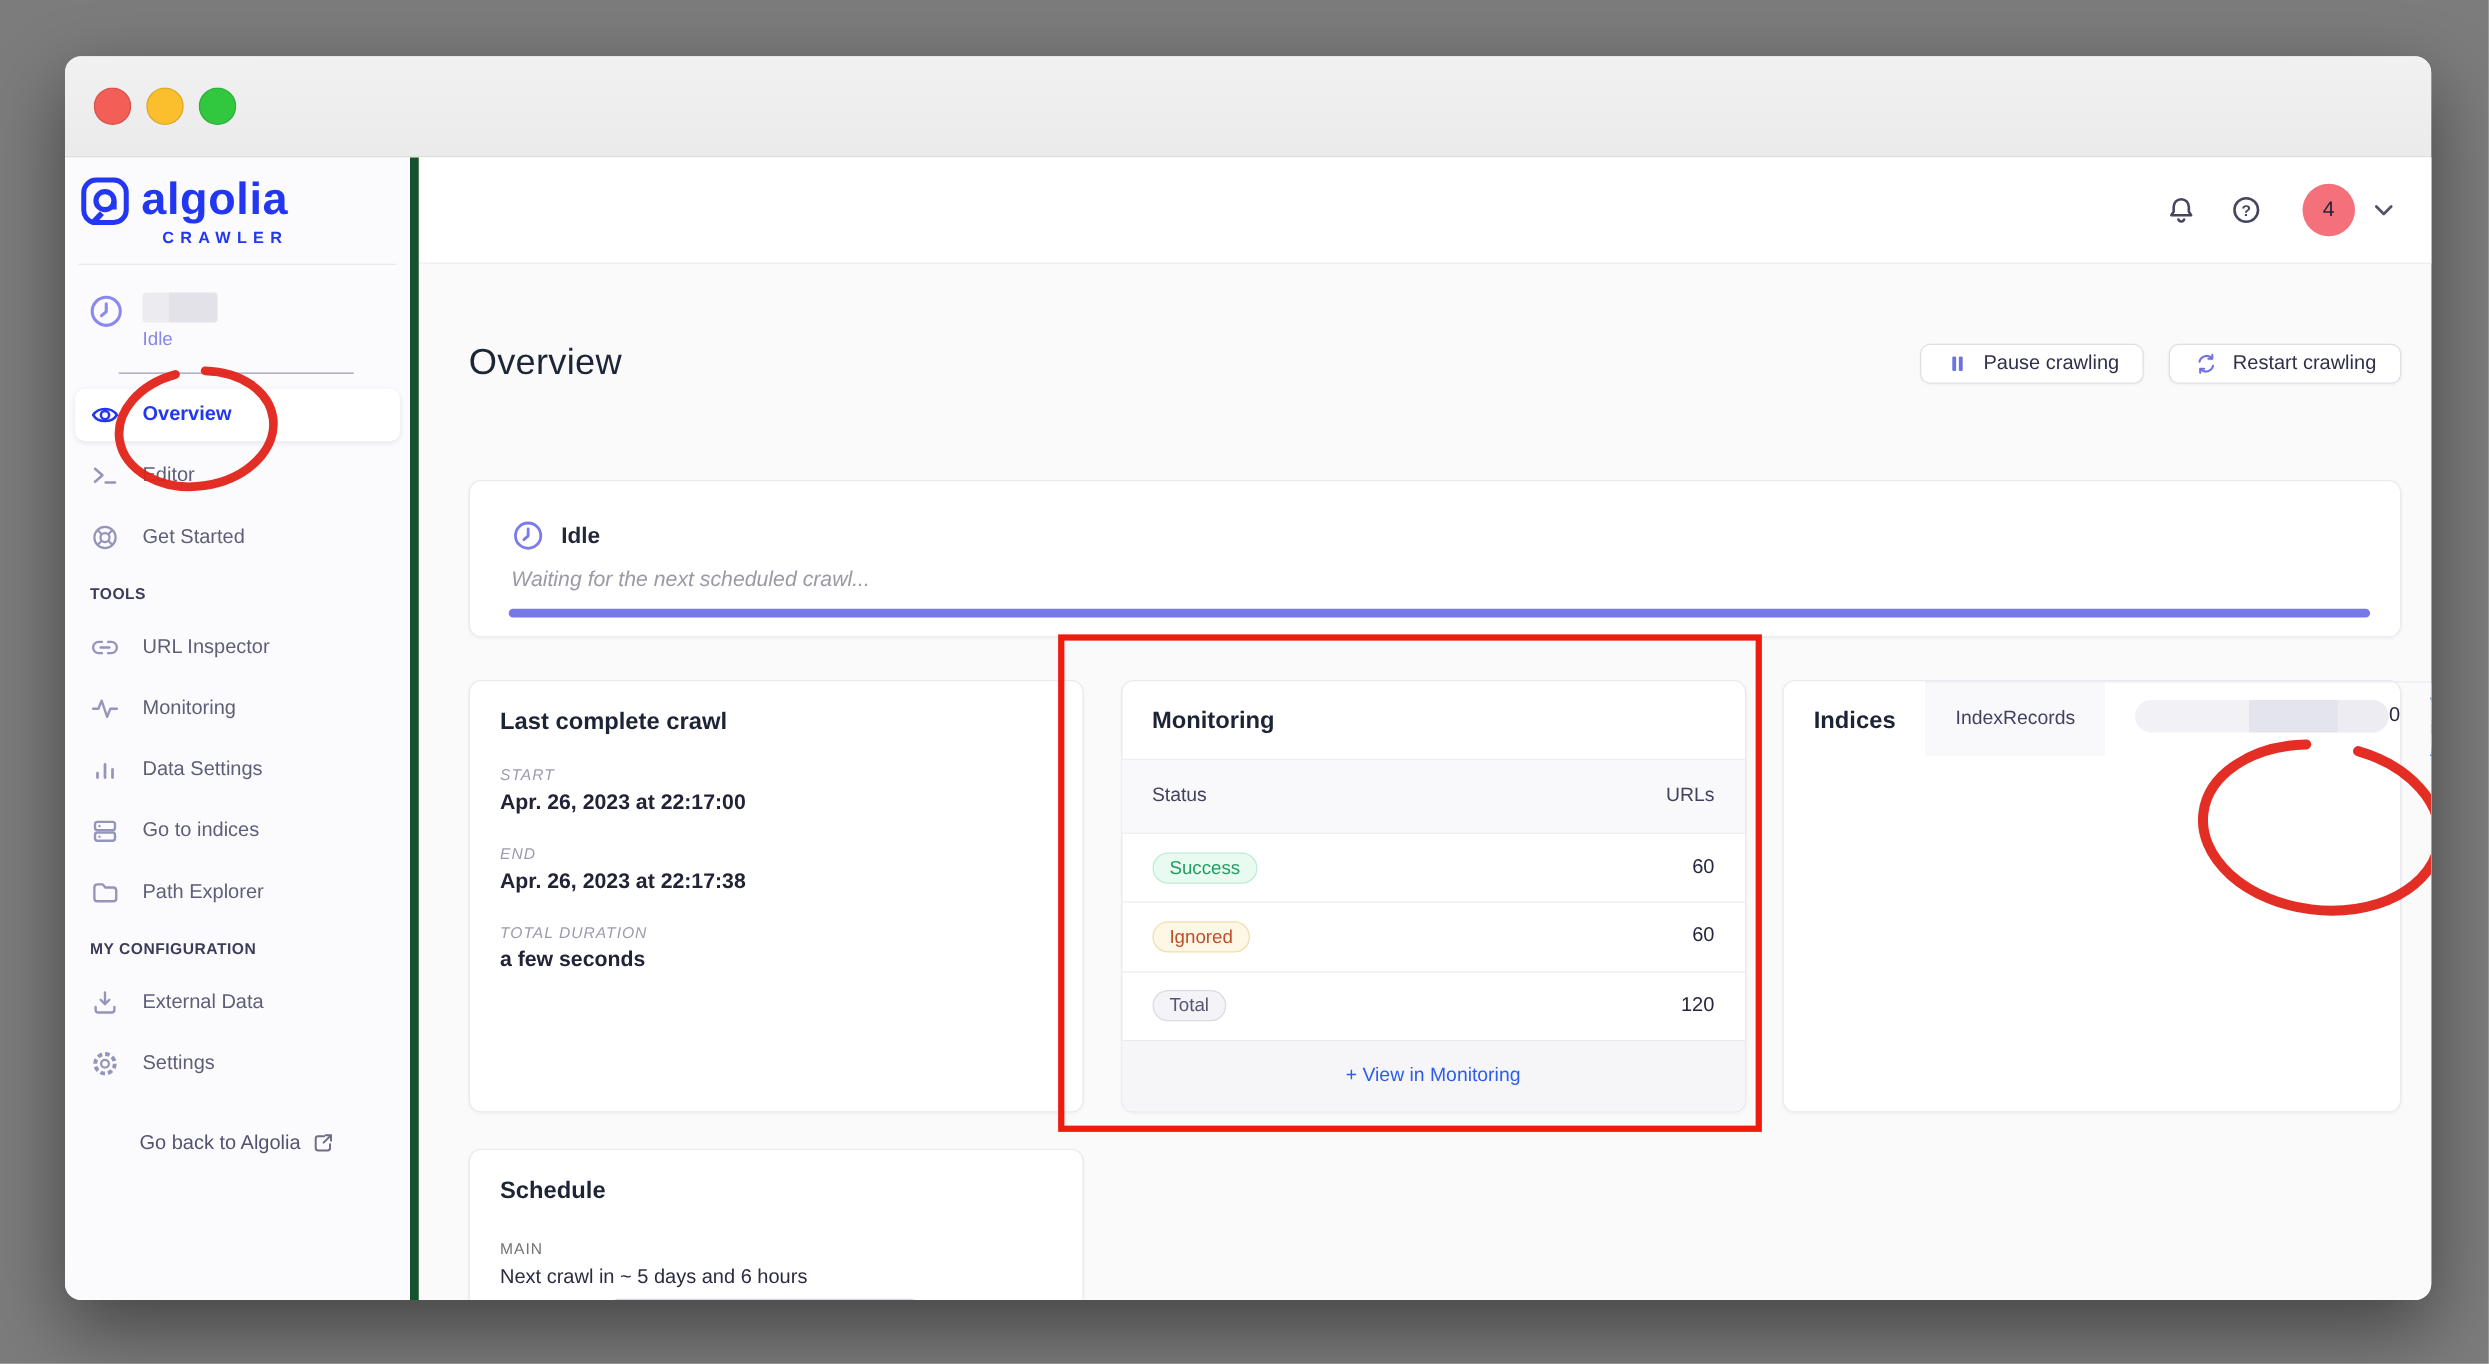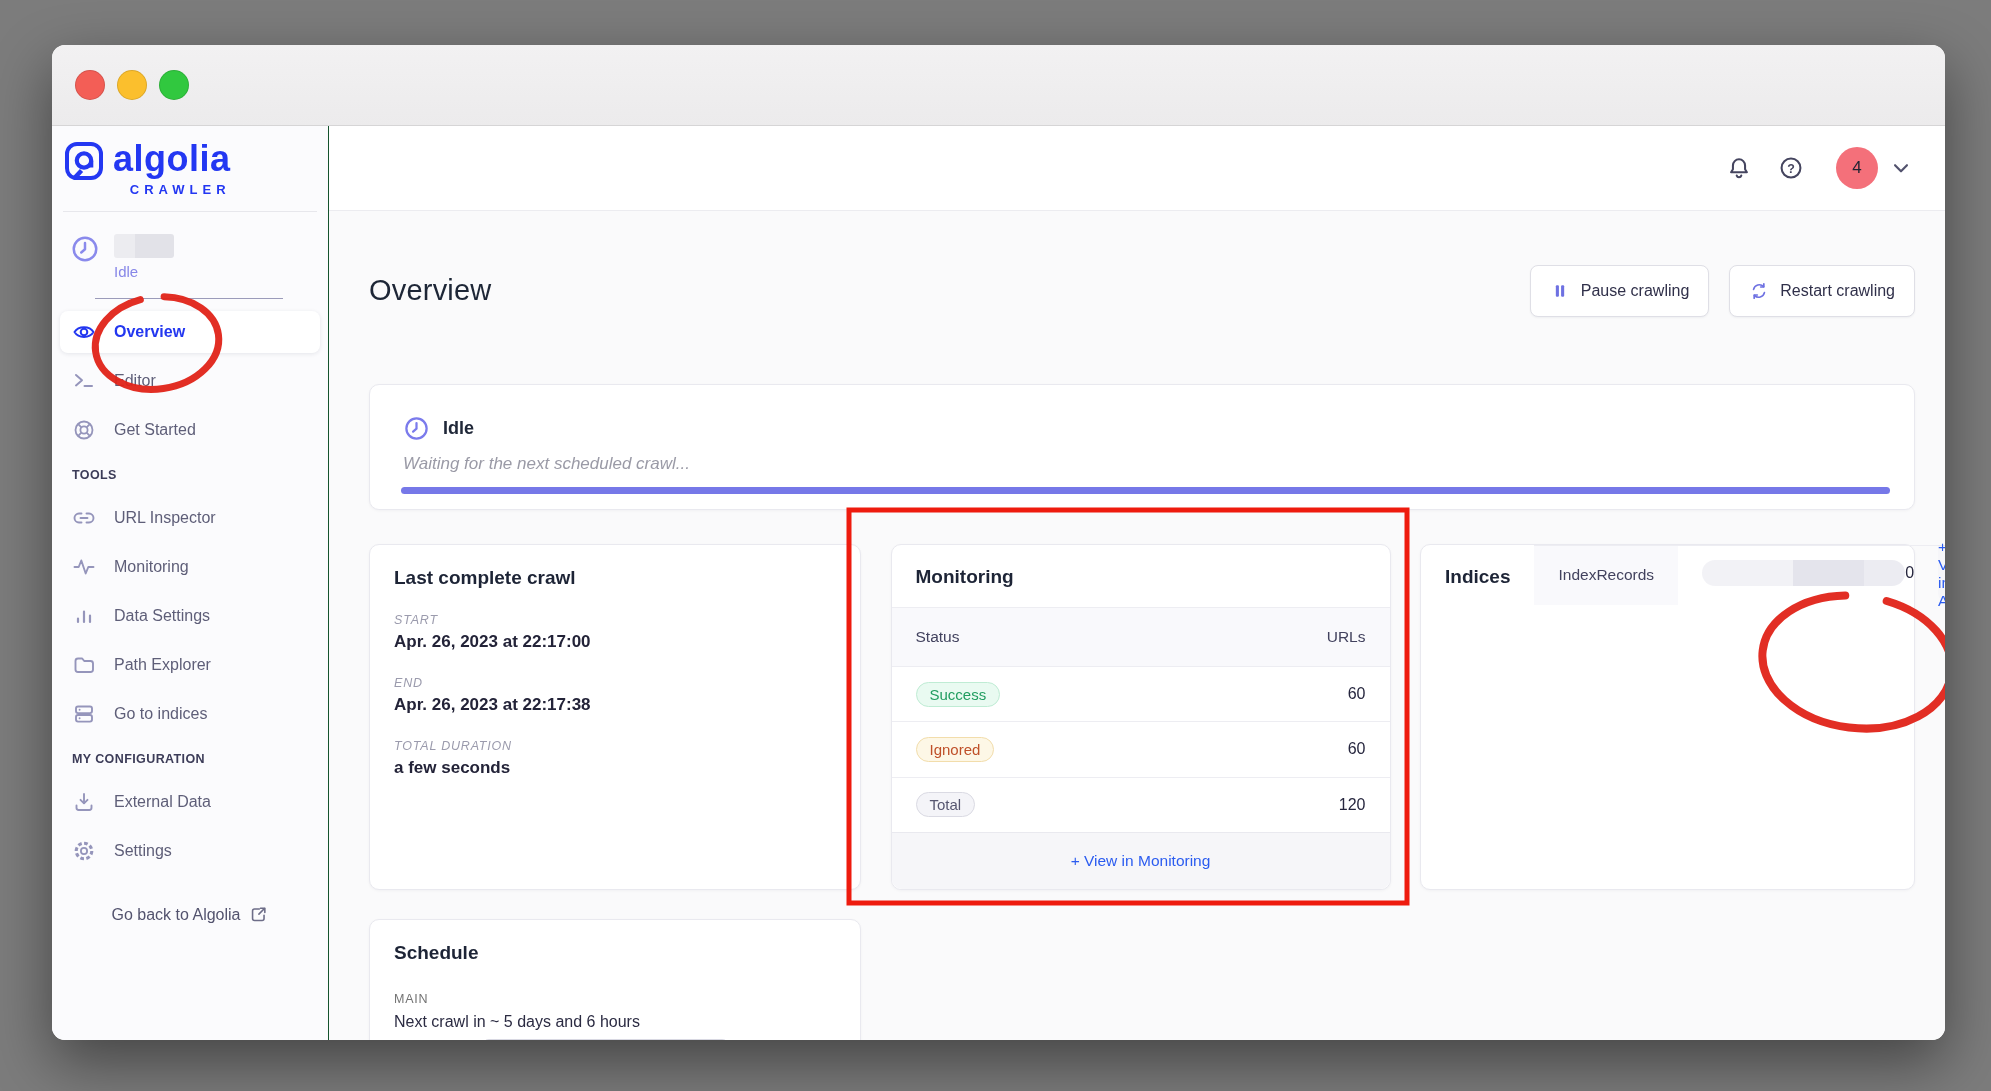--- a/index.html
+++ b/index.html
@@ -20,21 +20,21 @@
     border-bottom:1px solid #d6d5d6;display:flex;align-items:center;
   }
   .lights{display:flex;gap:12px;margin-left:23px;}
   .light{width:28px;height:28px;border-radius:50%;border:1px solid rgba(0,0,0,.12);}
   .light.red{background:#f35e56;}
   .light.yellow{background:#fbbf2d;}
   .light.green{background:#31c83f;}
   
   .app{display:flex;height:914px;}
   .sidebar{
-    width:276px;min-width:276px;background:#fbfbfd;border-right:1px solid #14532d;
+    width:276px;min-width:276px;background:#fbfbfd;border-right:7px solid #14532d;
     position:relative;
   }
   .main{flex:1;display:flex;flex-direction:column;background:#fafafb;}
   
   .logo-row{display:flex;align-items:flex-start;padding:13px 0 0 10px;}
   .logo-col{margin-left:7px;}
   .logo-word{font-size:36px;font-weight:700;color:#2337f2;letter-spacing:.5px;line-height:40px;}
   .logo-sub{font-size:13px;font-weight:700;color:#2337f2;letter-spacing:5px;text-align:right;margin-top:3px;}
   .logo-divider{height:1px;background:#e7e7ec;margin:14px 11px 0 11px;}
   .crawler-select{padding:22px 0 0 18px;display:flex;gap:14px;cursor:pointer;}
@@ -74,21 +74,21 @@
     display:flex;align-items:center;justify-content:center;
     font-size:17px;color:#1e2433;cursor:pointer;
   }
   .chev{color:#53536e;margin-left:12px;display:flex;cursor:pointer;}
   
   .content{height:830px;overflow:hidden;padding:0 33px 0 40px;position:relative;}
   .page-head{margin-top:60px;height:40px;display:flex;align-items:center;justify-content:space-between;}
   .page-title{font-size:29px;font-weight:500;color:#1d2636;letter-spacing:.2px;}
   .btn-row{display:flex;gap:20px;}
   .btn{
-    height:52px;background:#fff;border:1px solid #dfdfe6;border-radius:8px;
+    height:32px;background:#fff;border:1px solid #dfdfe6;border-radius:8px;
     display:flex;align-items:center;gap:11px;padding:0 19px;cursor:pointer;
     font-size:16px;color:#30304a;box-shadow:0 1px 2px rgba(27,35,54,.05);
   }
   .btn .bicon{color:#6e71e2;display:flex;}
   
   .card{
     background:#fff;border:1px solid #e9e9ef;border-radius:10px;
     box-shadow:0 1px 3px rgba(25,30,60,.04);box-sizing:border-box;
   }
   .idle-card{margin-top:73px;height:126px;padding:30px 24px 0 33px;}
@@ -339,32 +339,32 @@
           <span class="sicon">
               <svg class="ic" width="24" height="24">
                 <use href="#i-bars"></use>
               </svg>
             </span>
           <span>Data Settings</span>
         </div>
         <div class="sitem">
           <span class="sicon">
               <svg class="ic" width="24" height="24">
+                <use href="#i-server"></use>
+              </svg>
+            </span>
+          <span>Go to indices</span>
+        </div>
+        <div class="sitem">
+          <span class="sicon">
+              <svg class="ic" width="24" height="24">
                 <use href="#i-folder"></use>
               </svg>
             </span>
           <span>Path Explorer</span>
-        </div>
-        <div class="sitem">
-          <span class="sicon">
-              <svg class="ic" width="24" height="24">
-                <use href="#i-server"></use>
-              </svg>
-            </span>
-          <span>Go to indices</span>
         </div>
 
         <div class="sheader">MY CONFIGURATION</div>
         <div class="sitem">
           <span class="sicon">
               <svg class="ic" width="24" height="24">
                 <use href="#i-download"></use>
               </svg>
             </span>
           <span>External Data</span>

